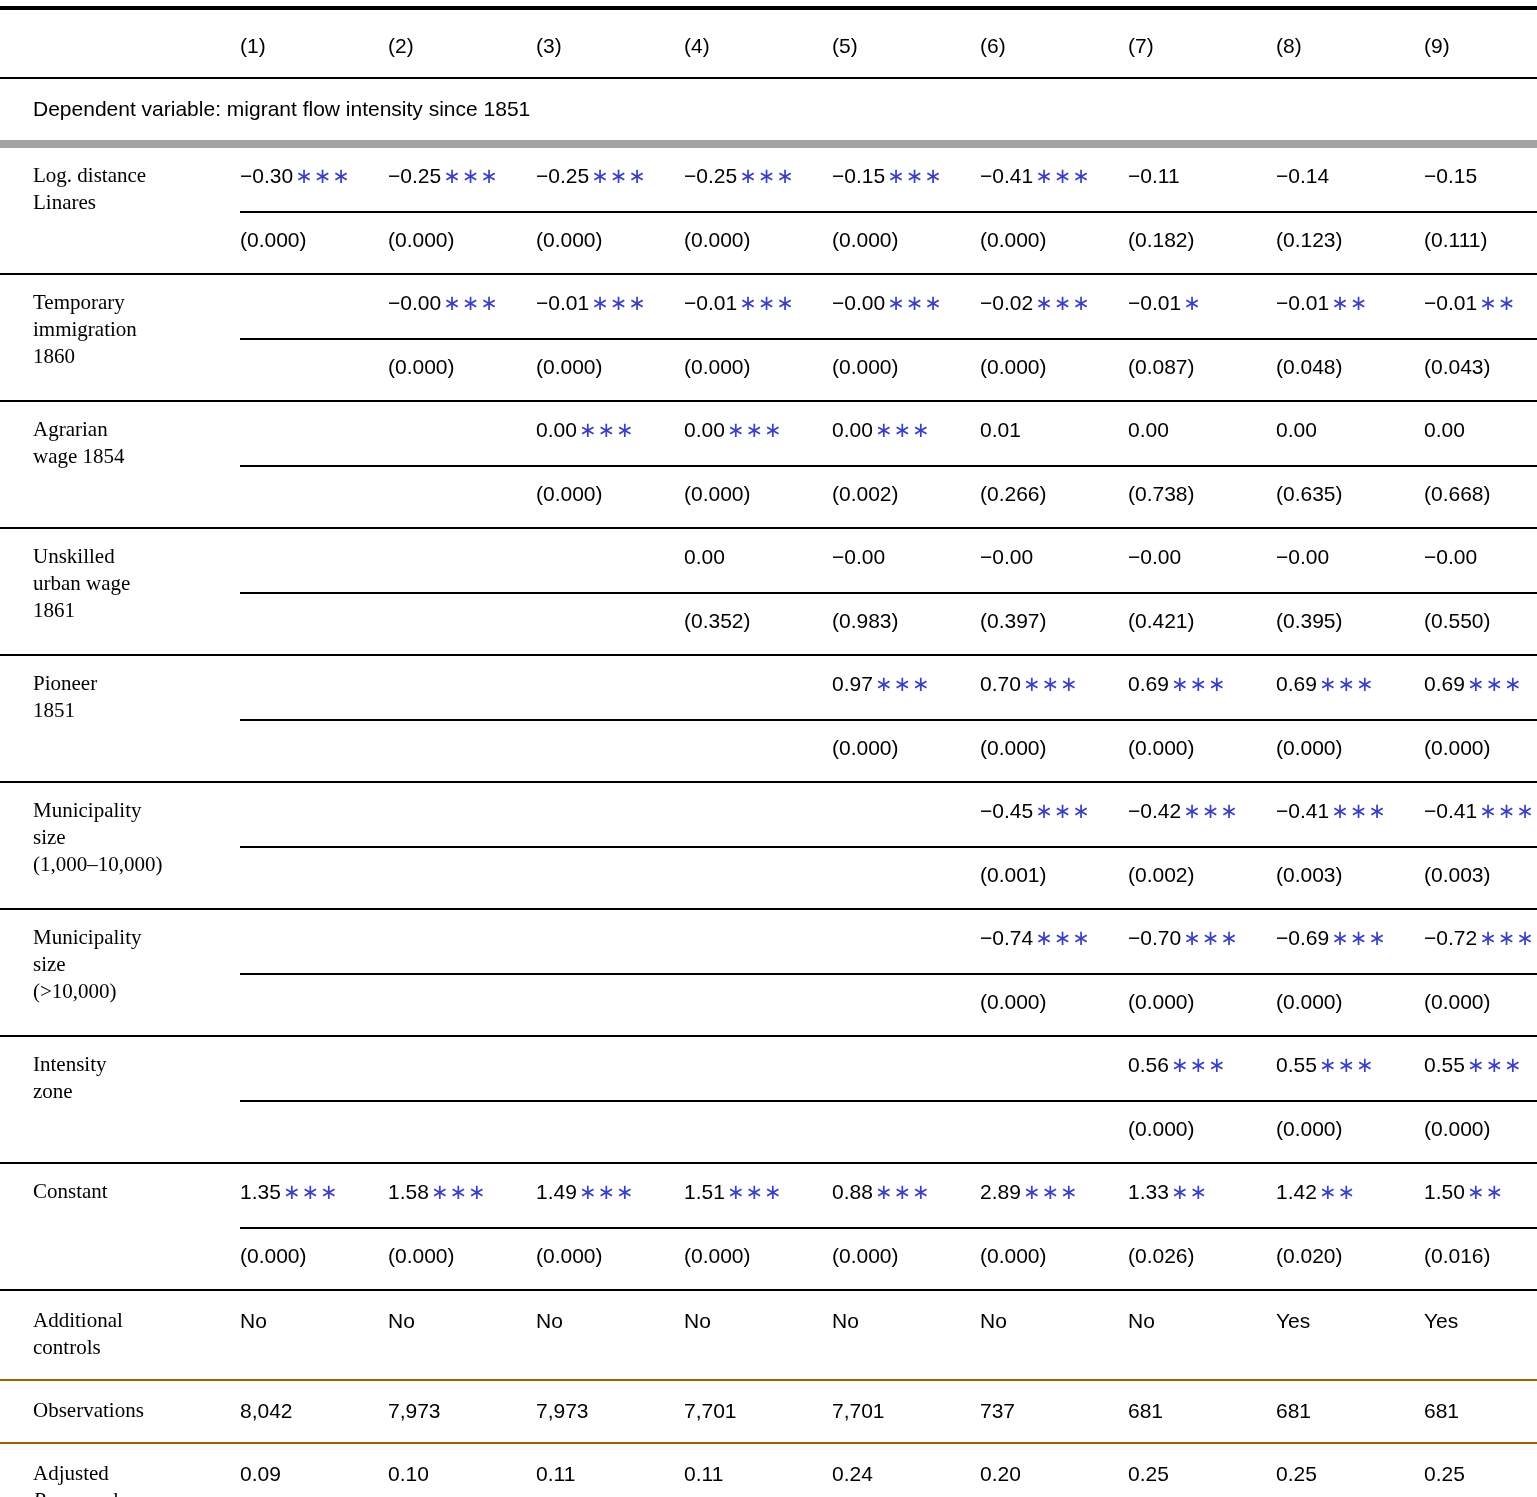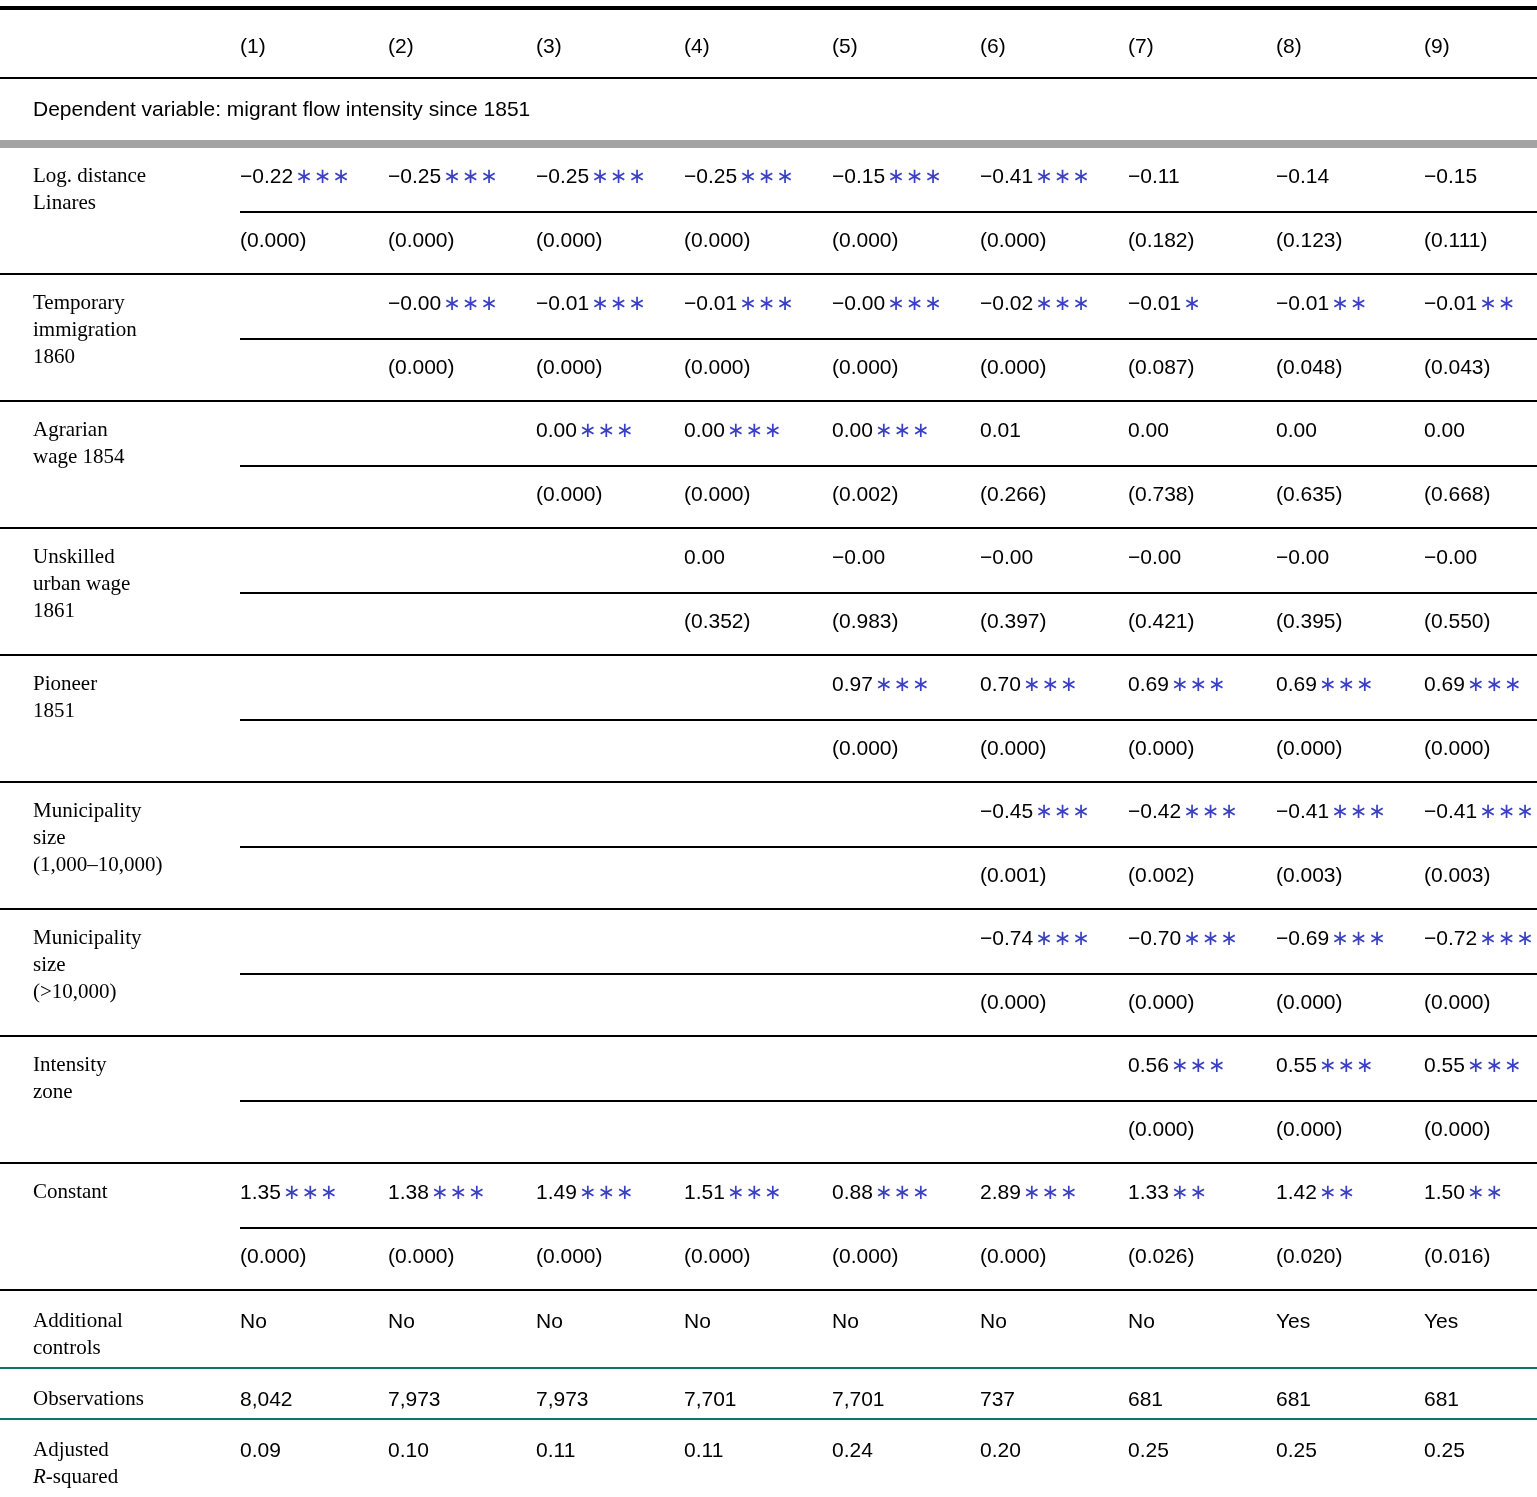--- a/index.html
+++ b/index.html
@@ -62,22 +62,22 @@
   }
   td.p-cell {
     padding-top: 13px;
     padding-bottom: 20px;
     border-bottom: 2px solid #000;   
   }
   
   tr.summary-row th,
   tr.summary-row td {
     padding-top: 16px;
-    padding-bottom: 6px;
-    border-bottom: 2px solid #0f766e;
+    padding-bottom: 18px;
+    border-bottom: 2px solid #a16207;
   }
   tr.summary-row th {
     padding-left: 33px;
     white-space: normal;
   }
   tr.summary-row:last-child th,
   tr.summary-row:last-child td {
     border-bottom: none;
     padding-bottom: 14px;
   }
@@ -120,21 +120,21 @@
       <tr>
         <td class="dep-var" colspan="10">Dependent variable: migrant flow intensity since 1851</td>
       </tr>
     </thead>
     <tbody id="table-body">
         <tr>
           <th class="row-label" rowspan="2">
             <div class="lab-line"><span>Log. distance</span></div>
             <div class="lab-line"><span>Linares</span></div>
           </th>
-          <td class="coef-cell"><span>−0.22</span><span class="stars" style="color: rgb(58, 64, 196);">∗∗∗</span></td>
+          <td class="coef-cell"><span>−0.30</span><span class="stars" style="color: rgb(58, 64, 196);">∗∗∗</span></td>
           <td class="coef-cell"><span>−0.25</span><span class="stars" style="color: rgb(58, 64, 196);">∗∗∗</span></td>
           <td class="coef-cell"><span>−0.25</span><span class="stars" style="color: rgb(58, 64, 196);">∗∗∗</span></td>
           <td class="coef-cell"><span>−0.25</span><span class="stars" style="color: rgb(58, 64, 196);">∗∗∗</span></td>
           <td class="coef-cell"><span>−0.15</span><span class="stars" style="color: rgb(58, 64, 196);">∗∗∗</span></td>
           <td class="coef-cell"><span>−0.41</span><span class="stars" style="color: rgb(58, 64, 196);">∗∗∗</span></td>
           <td class="coef-cell"><span>−0.11</span></td>
           <td class="coef-cell"><span>−0.14</span></td>
           <td class="coef-cell"><span>−0.15</span></td>
         </tr>
         <tr>
@@ -332,21 +332,21 @@
           <td class="p-cell"></td>
           <td class="p-cell">(0.000)</td>
           <td class="p-cell">(0.000)</td>
           <td class="p-cell">(0.000)</td>
         </tr>
         <tr>
           <th class="row-label" rowspan="2">
             <div class="lab-line"><span>Constant</span></div>
           </th>
           <td class="coef-cell"><span>1.35</span><span class="stars" style="color: rgb(58, 64, 196);">∗∗∗</span></td>
-          <td class="coef-cell"><span>1.38</span><span class="stars" style="color: rgb(58, 64, 196);">∗∗∗</span></td>
+          <td class="coef-cell"><span>1.58</span><span class="stars" style="color: rgb(58, 64, 196);">∗∗∗</span></td>
           <td class="coef-cell"><span>1.49</span><span class="stars" style="color: rgb(58, 64, 196);">∗∗∗</span></td>
           <td class="coef-cell"><span>1.51</span><span class="stars" style="color: rgb(58, 64, 196);">∗∗∗</span></td>
           <td class="coef-cell"><span>0.88</span><span class="stars" style="color: rgb(58, 64, 196);">∗∗∗</span></td>
           <td class="coef-cell"><span>2.89</span><span class="stars" style="color: rgb(58, 64, 196);">∗∗∗</span></td>
           <td class="coef-cell"><span>1.33</span><span class="stars" style="color: rgb(58, 64, 196);">∗∗</span></td>
           <td class="coef-cell"><span>1.42</span><span class="stars" style="color: rgb(58, 64, 196);">∗∗</span></td>
           <td class="coef-cell"><span>1.50</span><span class="stars" style="color: rgb(58, 64, 196);">∗∗</span></td>
         </tr>
         <tr>
           <td class="p-cell">(0.000)</td>

